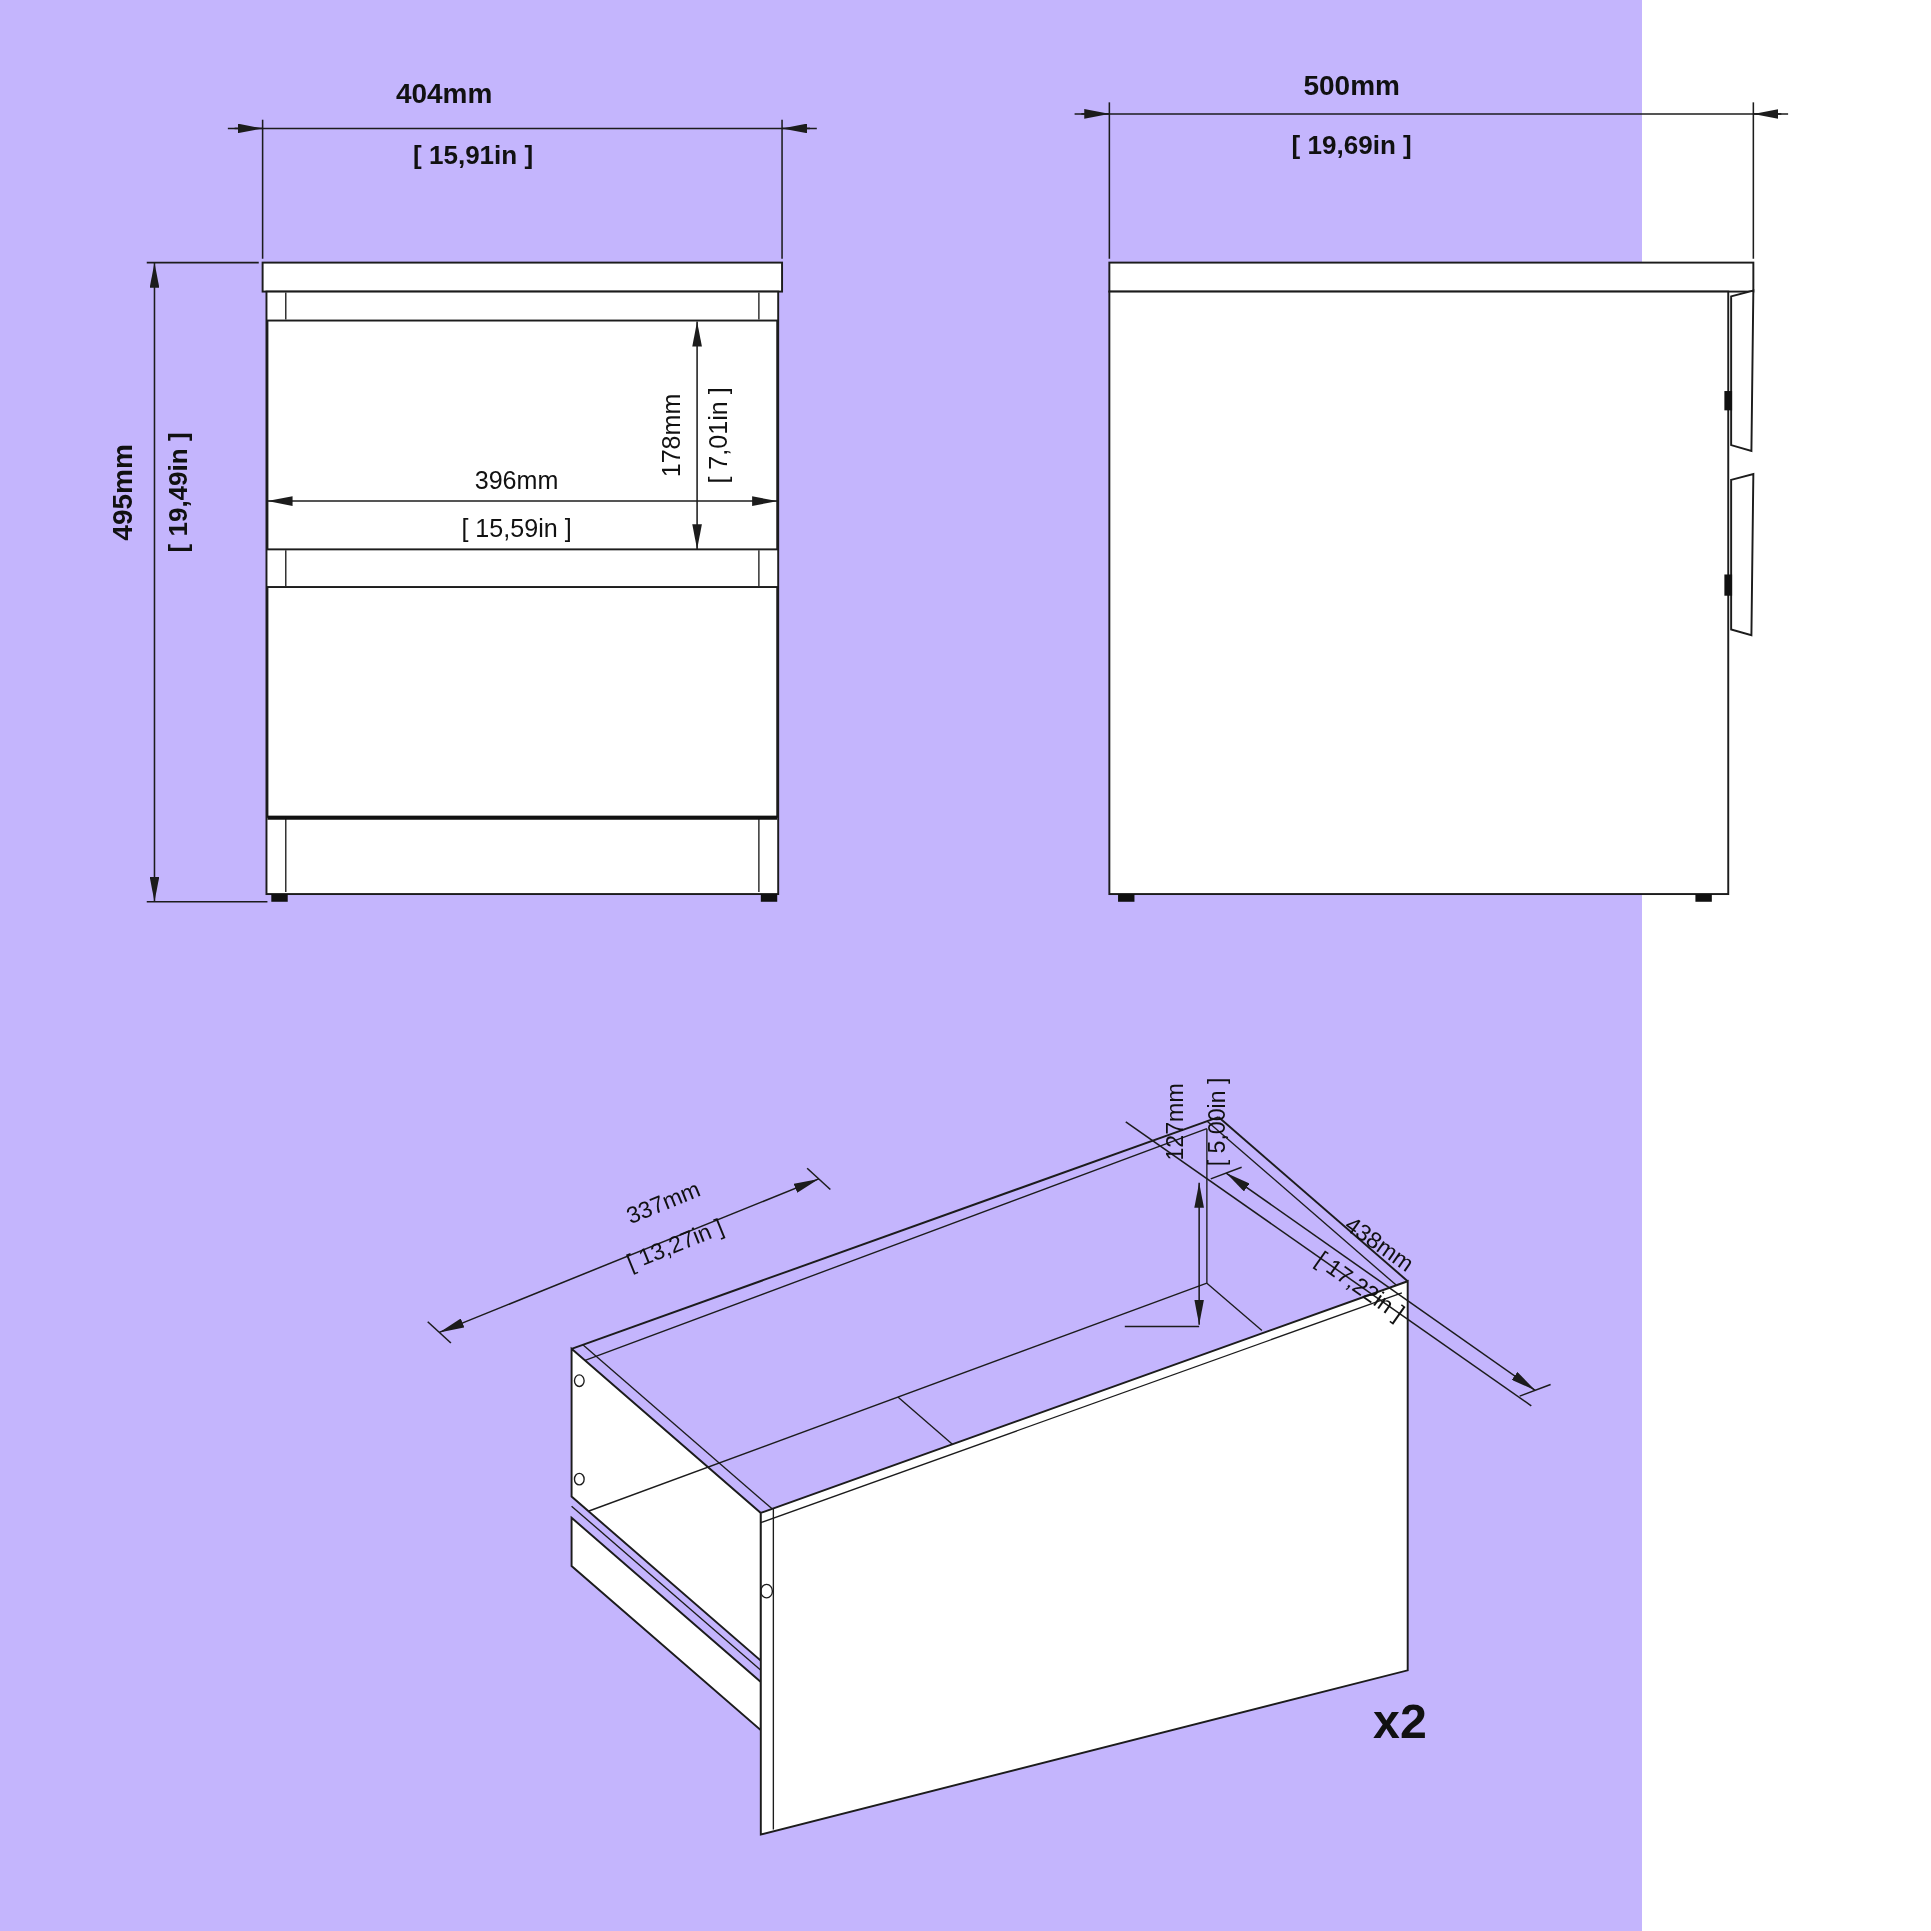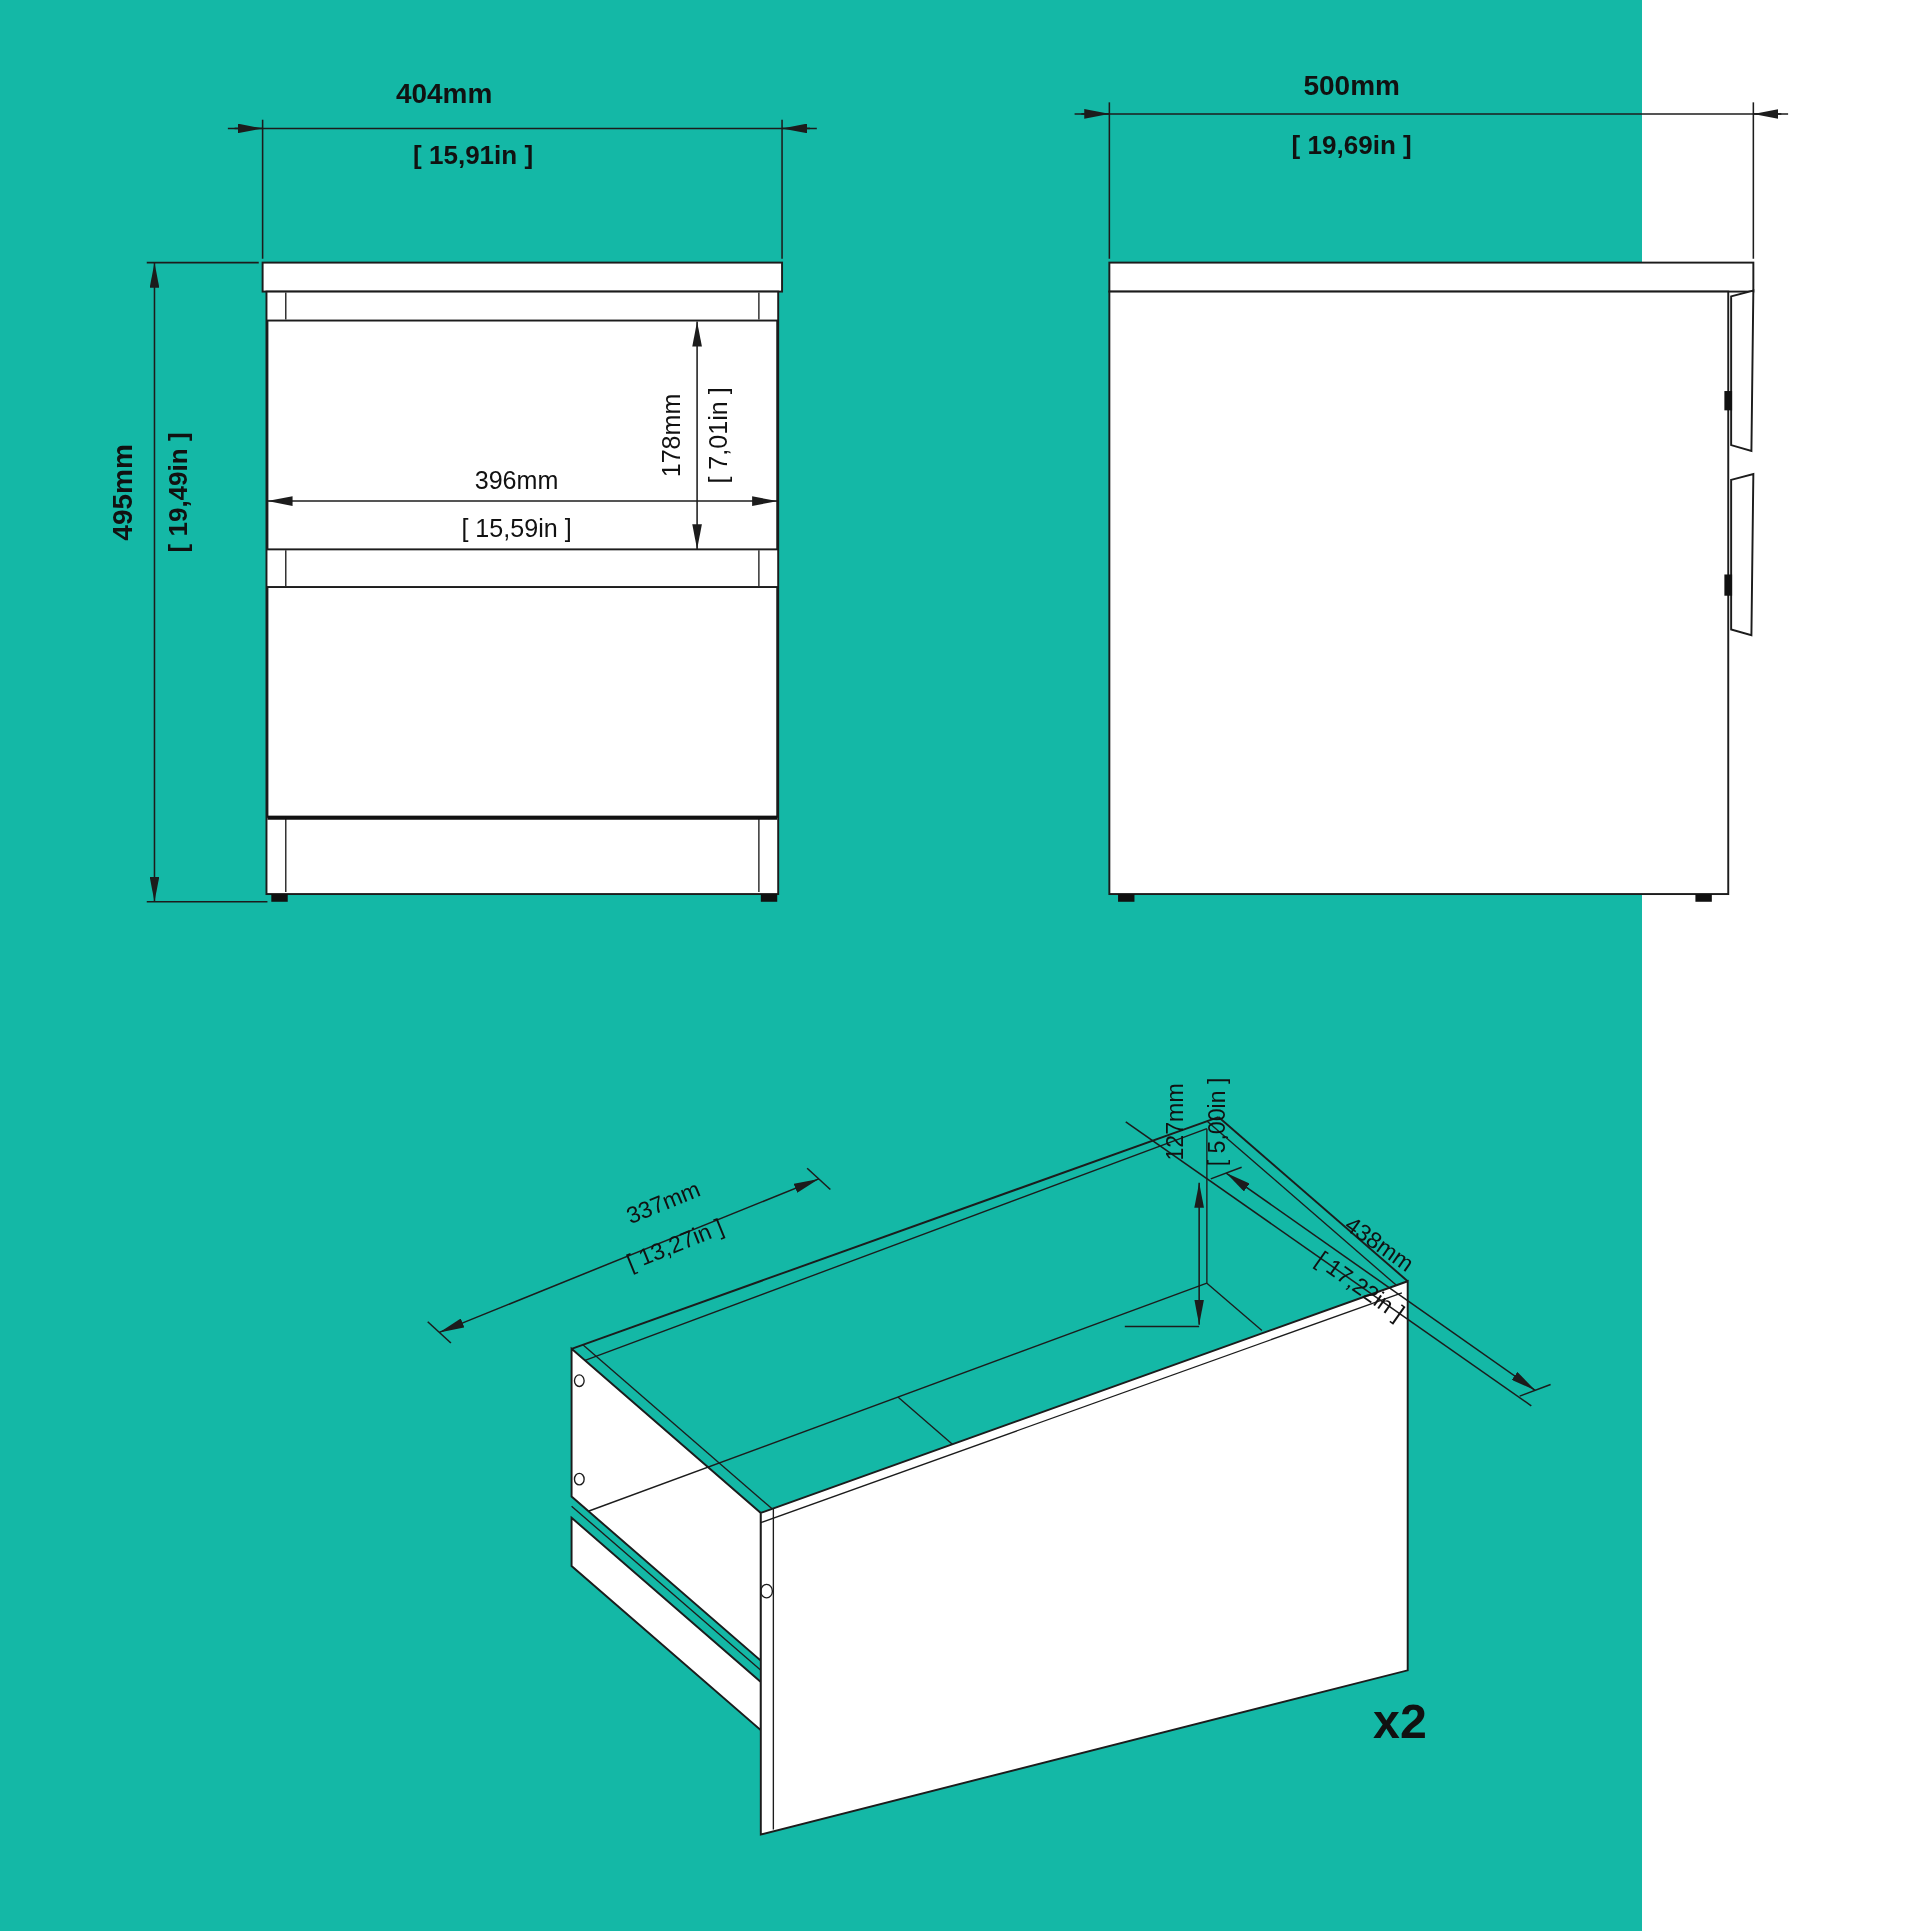--- a/index.html
+++ b/index.html
@@ -1,16 +1,16 @@
 <!DOCTYPE html>
 <html><head>
 <meta charset="utf-8">
 <style>
   html,body{margin:0;padding:0;background:#fff;}
-  #canvas{width:1642px;height:1931px;position:relative;background:#14b8a6;font-family:"Liberation Sans",sans-serif;}
+  #canvas{width:1642px;height:1931px;position:relative;background:#c4b5fd;font-family:"Liberation Sans",sans-serif;}
   svg{display:block;}
   .ln{stroke:#1c1c1c;stroke-width:2;fill:none;}
   .thin{stroke:#1c1c1c;stroke-width:1.4;fill:none;}
   .thick{stroke:#111;stroke-width:4;fill:none;}
   .face{fill:#ffffff;stroke:#1c1c1c;stroke-width:2;}
   .blackfill{fill:#111;stroke:none;}
   .dim{stroke:#1c1c1c;stroke-width:1.6;fill:none;}
   text{fill:#111;}
   .dmm{font-size:29px;font-weight:bold;}
   .din{font-size:27px;font-weight:bold;}

